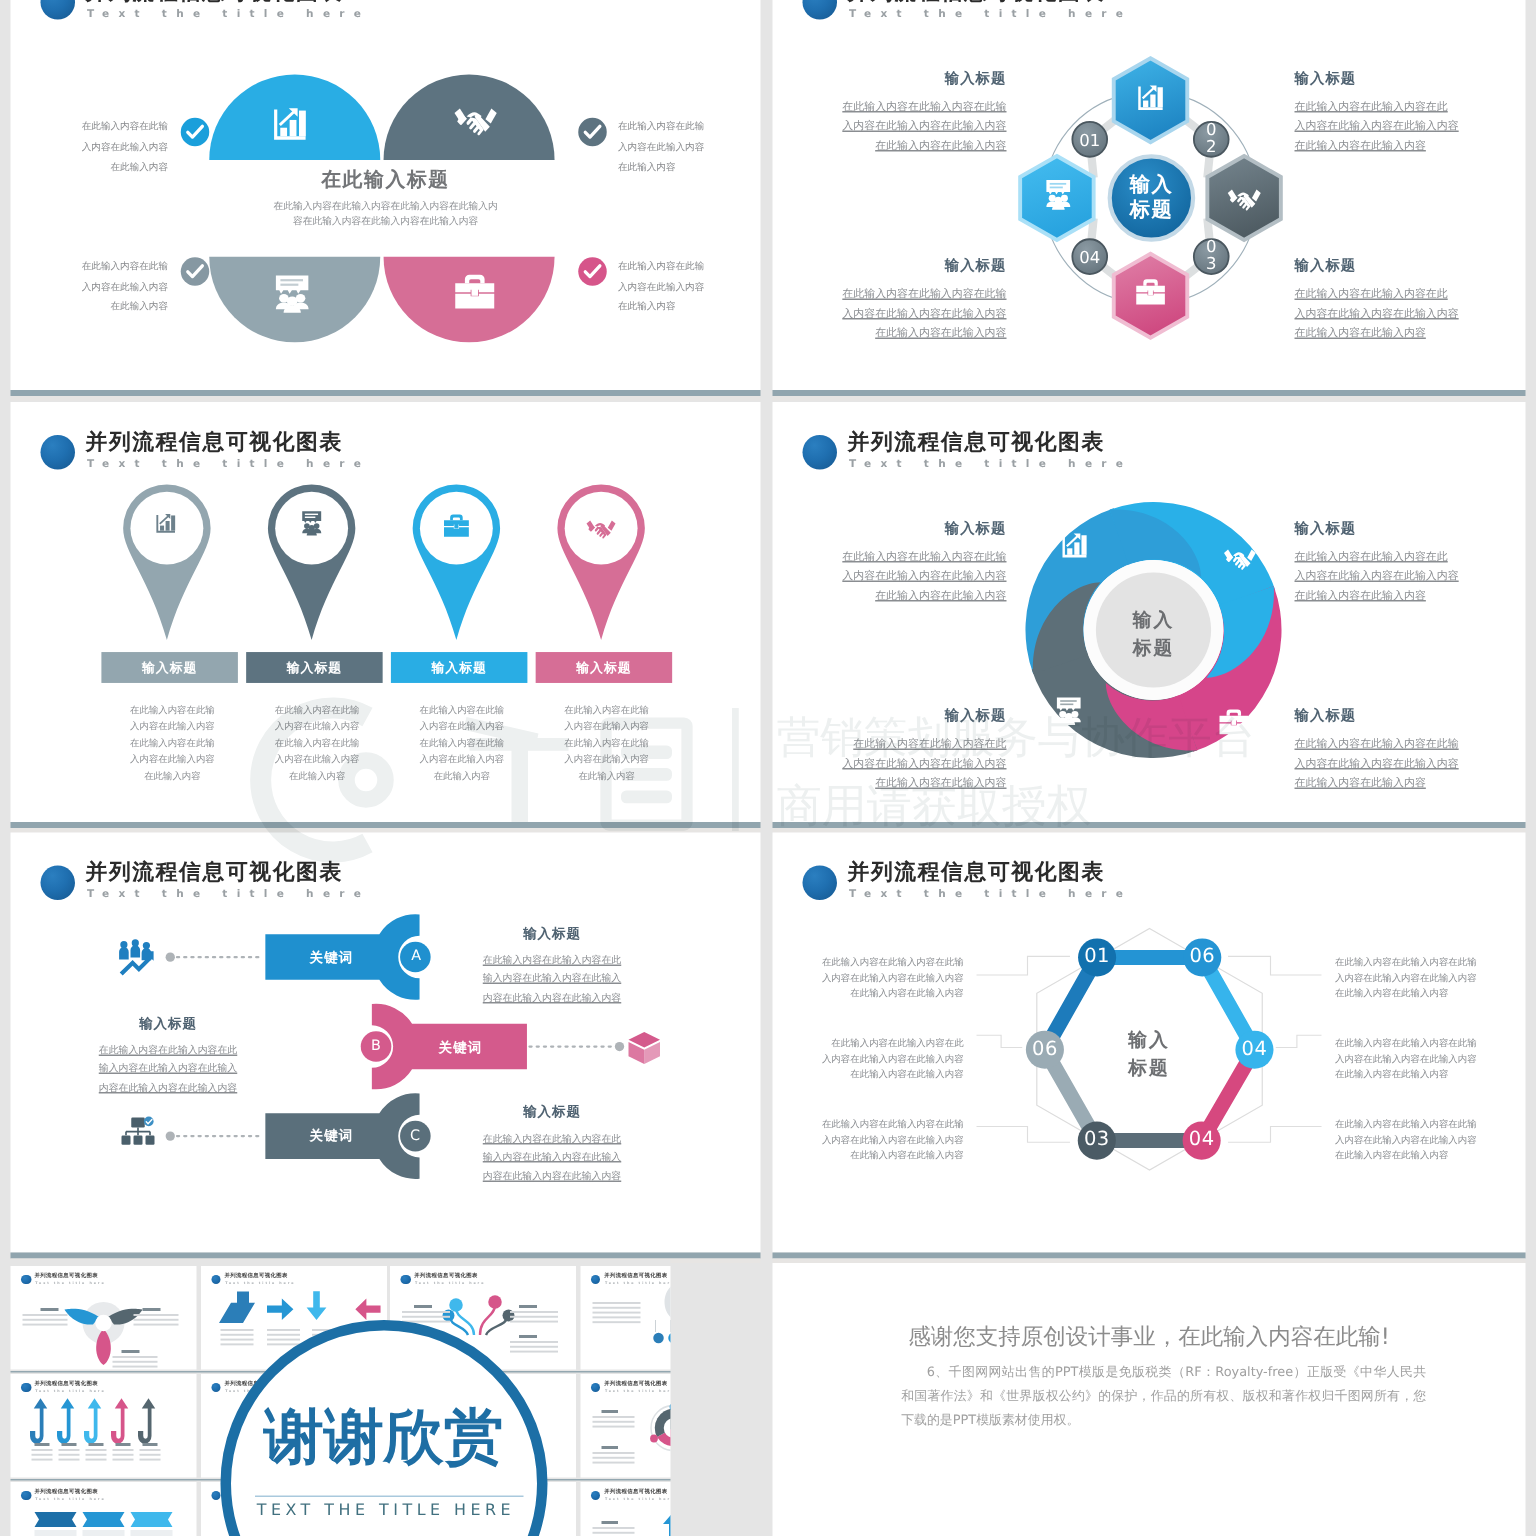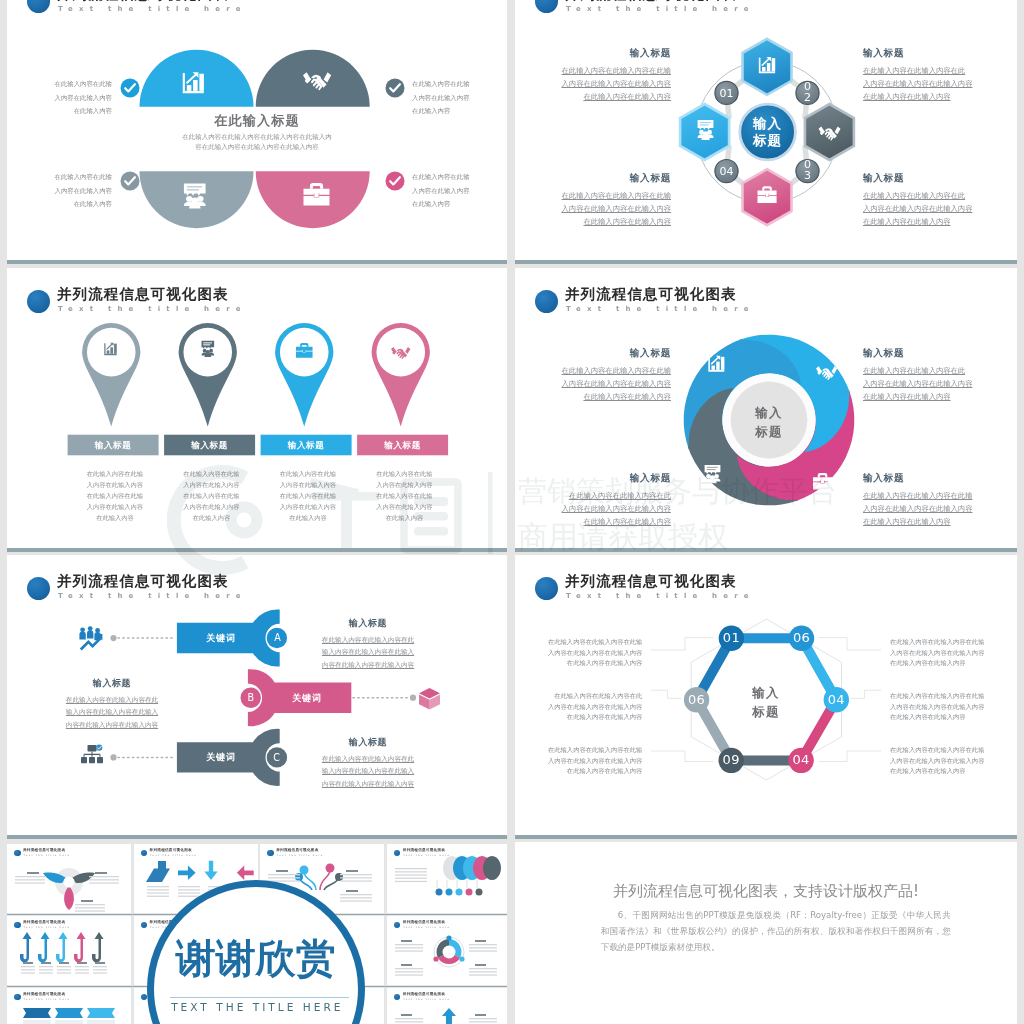--- a/index.html
+++ b/index.html
@@ -608,21 +608,21 @@
       <circle cx="286.5" cy="83.3" r="12.7" fill="#2494d4"></circle>
       <circle cx="321.3" cy="144.8" r="12.7" fill="#36b4ec"></circle>
       <circle cx="286.1" cy="205.4" r="12.7" fill="#d6487f"></circle>
       <circle cx="216.2" cy="205.4" r="12.7" fill="#4b5b65"></circle>
       <circle cx="181.6" cy="144.8" r="12.7" fill="#9aabb4"></circle>
     </svg>
     <div class="s6num" style="left:201.4px;top:76.3px;">01</div>
     <div class="s6num" style="left:271.5px;top:76.3px;">06</div>
     <div class="s6num" style="left:306.3px;top:137.8px;">04</div>
     <div class="s6num" style="left:271.1px;top:198.4px;">04</div>
-    <div class="s6num" style="left:201.2px;top:198.4px;">09</div>
+    <div class="s6num" style="left:201.2px;top:198.4px;">03</div>
     <div class="s6num" style="left:166.6px;top:137.8px;">06</div>
     <div class="s6center">
         <span>输入</span>
         <span>标题</span>
       </div>
     <div class="s6txt" style="left:27.4px;top:82px;text-align:right;">在此输入内容在此输入内容在此输
 入内容在此输入内容在此输入内容
 在此输入内容在此输入内容</div>
     <div class="s6txt" style="left:27.4px;top:136px;text-align:right;">在此输入内容在此输入内容在此
 入内容在此输入内容在此输入内容
@@ -639,21 +639,21 @@
     <div class="s6txt" style="left:375px;top:190px;text-align:left;">在此输入内容在此输入内容在此输
 入内容在此输入内容在此输入内容
 在此输入内容在此输入内容</div>
   </div>
 
   <div class="sepbar" style="top:835px;"></div>
   <div class="sepbar" style="left:515px;width:502px;top:835px;"></div>
   <div class="sepbar2" style="left:7px;top:839px;"></div>
   <div class="sepbar2" style="left:515px;width:502px;top:839px;"></div>
 
-  <div class="slide" id="s7" style="left:0px;top:840px;width:507px;height:184px;background:#e5e5e5;">
+  <div class="slide" id="s7" style="left:0px;top:840px;width:447px;height:184px;background:#e5e5e5;">
     <div class="thumbgrid">
         <div class="tcell" style="left: 7px; top: 4px; width: 124px; height: 69px;">
           <div class="tdot"></div>
           <div class="tt1">并列流程信息可视化图表</div>
           <div class="tt2">Text the title here</div>
           <svg class="tart" width="124" height="69">
             <g transform="translate(62,40)">
        <circle cx="0" cy="-2" r="14" fill="#e8eaec"></circle>
        <path d="M-3,-6 C-14,-14 -26,-11 -26,-11 C-26,-11 -20,0 -7,-1 Z" fill="#2596d4"></path>
        <path d="M3,-6 C14,-14 26,-11 26,-11 C26,-11 20,0 7,-1 Z" fill="#55666f"></path>
@@ -919,17 +919,17 @@
         <rect x="414" y="512" width="34" height="8.5" rx="3.5"></rect>
         <rect x="414" y="527" width="34" height="8.5" rx="3.5"></rect>
       </g>
       <rect x="488" y="472" width="4.5" height="82" fill="#edf0f0"></rect>
     </svg>
     <div class="wmline wm2">商用请获取授权</div>
     <div class="wmline wm1">营销策划服务与协作平台</div>
   </div>
 
   <div class="slide" id="s8" style="left:515px;top:842px;width:502px;height:182px;">
-    <div class="cpTitle">并列流程信息可视化图表，支持设计版权产品!</div>
+    <div class="cpTitle">感谢您支持原创设计事业，在此输入内容在此输!</div>
     <div class="cpBody">6、千图网网站出售的PPT模版是免版税类（RF：Royalty-free）正版受《中华人民共和国著作法》和《世界版权公约》的保护，作品的所有权、版权和著作权归千图网所有，您下载的是PPT模版素材使用权。</div>
   </div>
 
 </div>
 
 </body></html>

